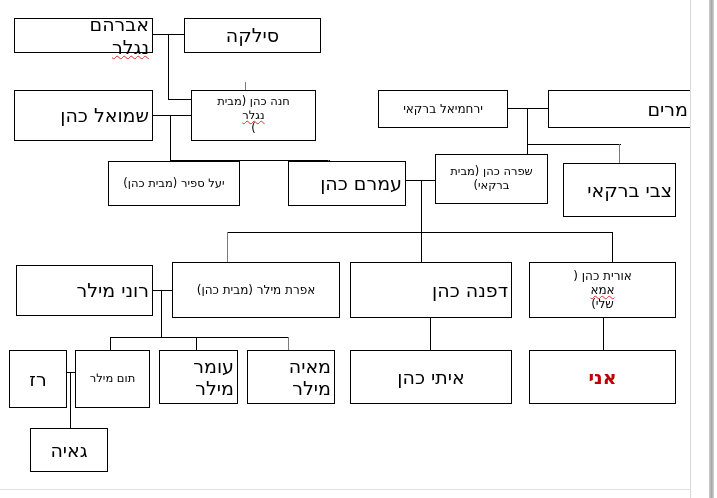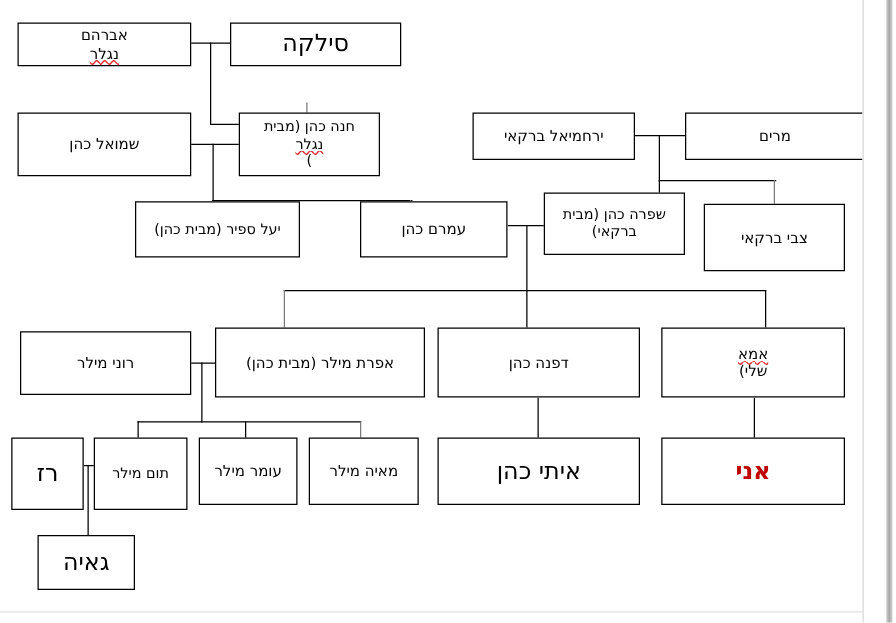--- a/index.html
+++ b/index.html
@@ -23,21 +23,21 @@
     justify-content:center;
     text-align:center;
     direction:rtl;
     color:#000000;
     line-height:1.18;
     padding:1px 3px;
     z-index:3;
   }
   .node span{display:block;width:100%;}
   .f-lg{font-size:19px;}
-  .f-md{font-size:12px;}
+  .f-md{font-size:19px;text-align:right;}
   .f-sm{font-size:12px;}
   .f-xs{font-size:11.5px;}
   .me{color:#c00000;font-weight:bold;}
   .spell{
     text-decoration:underline;
     text-decoration-color:#e03030;
     text-decoration-style:wavy;
     text-decoration-thickness:1px;
     text-underline-offset:1px;
   }
@@ -125,21 +125,21 @@
   </div>
 
   <div class="node f-sm" style="left:378px;top:90px;width:130px;height:38px;">
     <span>ירחמיאל ברקאי</span>
   </div>
 
   <div class="node f-md" style="left:14px;top:90px;width:139px;height:51px;">
     <span>שמואל כהן</span>
   </div>
 
-  <div class="node f-xs" style="left:191px;top:90px;width:113px;height:51px;">
+  <div class="node f-xs" style="left:191px;top:90px;width:125px;height:51px;">
     <span>
         <span>חנה כהן (מבית </span>
         <span class="spell">נגלר</span>
         <span>)</span>
       </span>
   </div>
 
   <div class="node f-md" style="left:563px;top:163px;width:113px;height:54px;">
     <span>צבי ברקאי</span>
   </div>
@@ -163,20 +163,21 @@
   <div class="node f-sm" style="left:172px;top:262px;width:168px;height:56px;">
     <span>אפרת מילר (מבית כהן)</span>
   </div>
 
   <div class="node f-md" style="left:350px;top:262px;width:162px;height:56px;">
     <span>דפנה כהן</span>
   </div>
 
   <div class="node f-sm" style="left:529px;top:262px;width:147px;height:56px;">
     <span>
+        <span>אורית כהן (</span>
         <span class="spell">אמא</span>
         <span> שלי)</span>
       </span>
   </div>
 
   <div class="node f-lg" style="left:9px;top:350px;width:58px;height:58px;">
     <span>רז</span>
   </div>
 
   <div class="node f-xs" style="left:75px;top:350px;width:75px;height:58px;">

